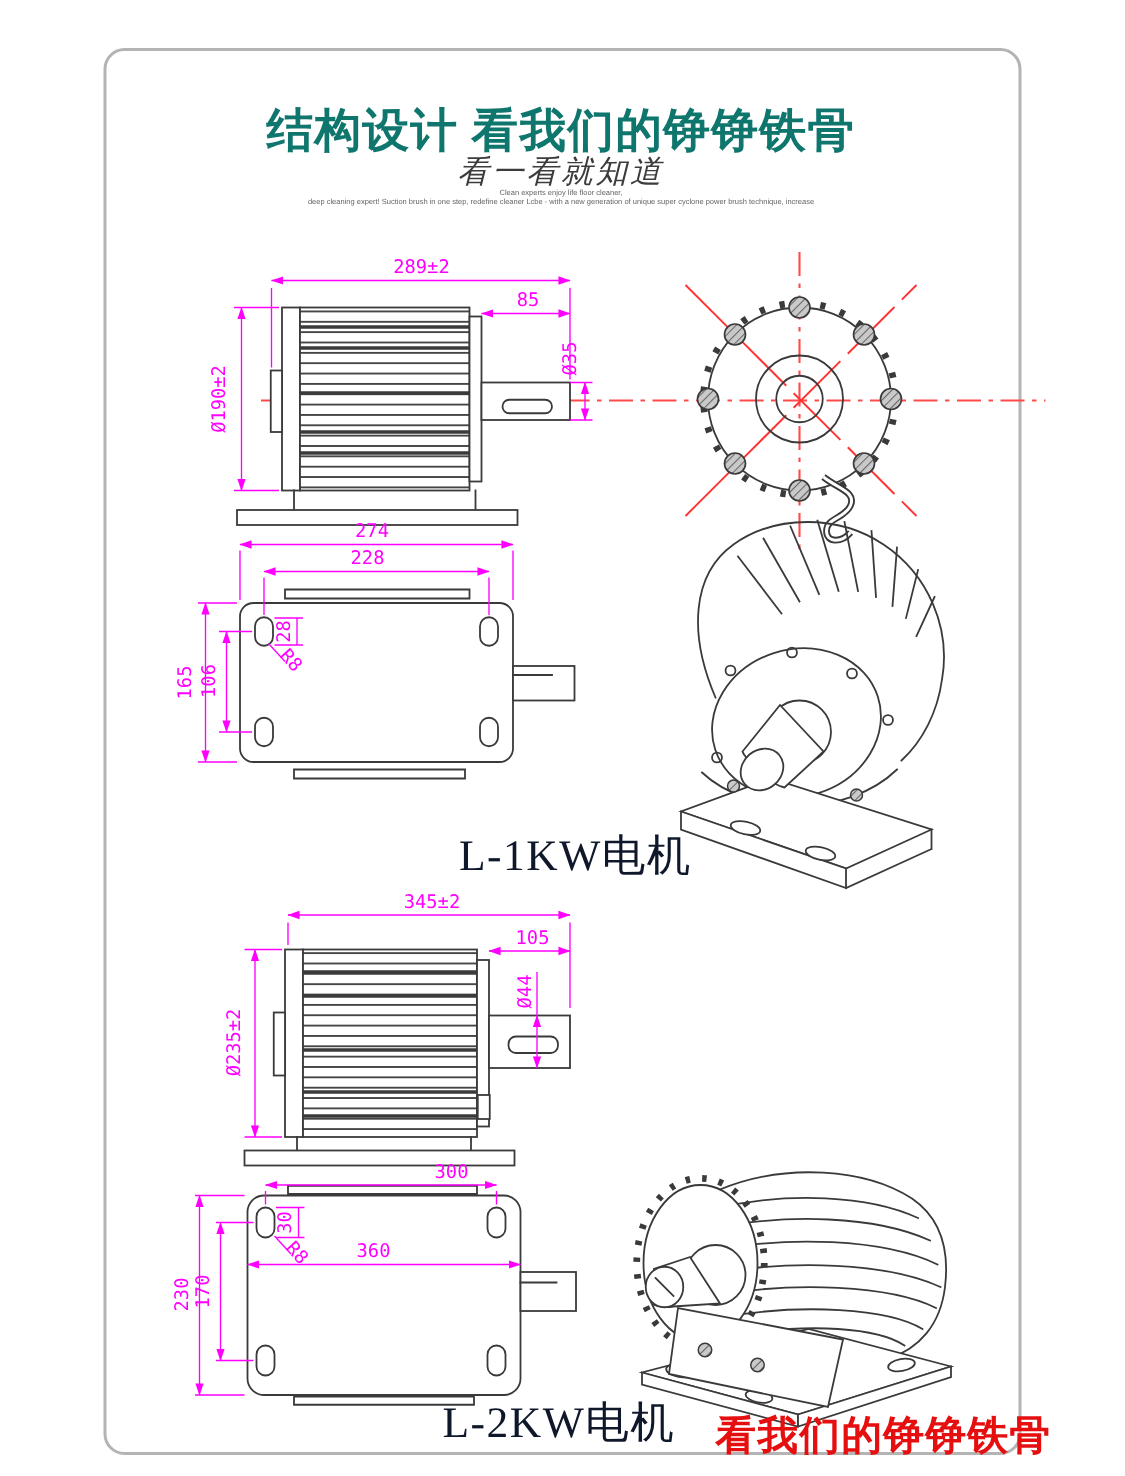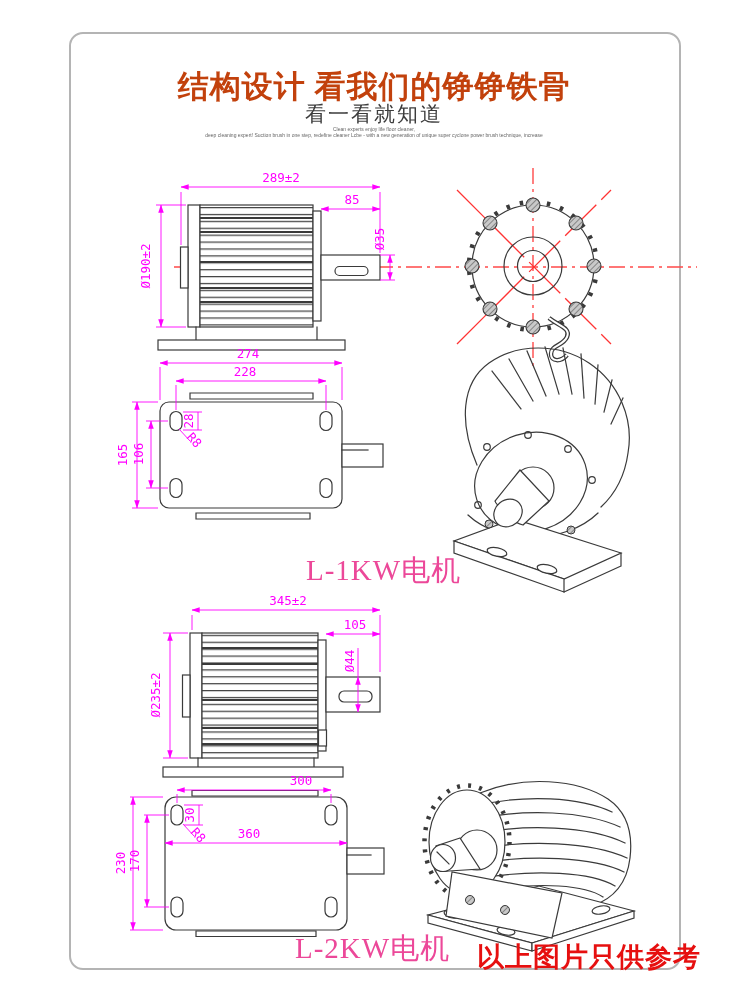--- a/index.html
+++ b/index.html
@@ -2,27 +2,27 @@
 <html><head>
 <meta charset="utf-8">
 <style>
   html,body{margin:0;padding:0;background:#ffffff;}
   body{width:750px;height:984px;position:relative;overflow:hidden;
        font-family:"Liberation Sans",sans-serif;}
   .card{position:absolute;left:69px;top:32px;width:608px;height:934px;
         border:2px solid #b4b4b4;border-radius:14px;background:#fff;}
   .hdr-title{position:absolute;left:70px;top:66px;width:608px;text-align:center;
         font-family:"Liberation Serif",serif;font-weight:bold;font-size:31px;
-        color:#c2410c;letter-spacing:1px;}
+        color:#0f766e;letter-spacing:1px;}
   .hdr-sub{position:absolute;left:70px;top:100px;width:608px;text-align:center;
-        font-size:21px;color:#3c3c3c;letter-spacing:2px;}
+        font-size:21px;color:#3c3c3c;letter-spacing:2px;font-style:italic;}
   .hdr-tag{position:absolute;left:70px;top:126px;width:608px;text-align:center;
         font-size:5px;line-height:6px;color:#666;}
   .motor-label{position:absolute;font-family:"Liberation Serif",serif;
-        font-size:29px;color:#ec4899;letter-spacing:1px;}
+        font-size:29px;color:#0f172a;letter-spacing:1px;}
   #label1{left:306px;top:551px;}
   #label2{left:283px;top:929px;margin-left:12px;}
   .disclaimer{position:absolute;left:477px;top:939px;font-size:27px;font-weight:bold;
         color:#e60f0f;letter-spacing:1px;}
   svg{position:absolute;left:0;top:0;}
   .k{stroke:#3a3a3a;stroke-width:1.2;fill:none;stroke-linecap:square;}
   .kt{stroke:#3a3a3a;stroke-width:2.2;fill:none;}
   .kf{stroke:#3a3a3a;stroke-width:1.2;fill:#ffffff;}
   .m{stroke:#ff00ff;stroke-width:0.9;fill:none;}
   .dim{font-family:"DejaVu Sans Mono",monospace;font-size:12.5px;fill:#ff00ff;text-anchor:middle;}
@@ -259,13 +259,13 @@
     <circle cx="505" cy="910" r="4.5" fill="url(#hatch)" stroke="#3a3a3a" stroke-width="1"></circle>
     <circle class="kf" cx="477" cy="850" r="20"></circle>
     <path class="kf" d="M460,838 L436,846 L436,870 C436,870 442,872 449,871 L480,869 Z"></path>
     <ellipse class="kf" cx="443" cy="858" rx="12.5" ry="13.5"></ellipse>
     <line class="k" x1="437" y1="852" x2="449" y2="864"></line>
   </g>
 </svg>
 
 <div class="motor-label" id="label1">L-1KW电机</div>
 <div class="motor-label" id="label2">L-2KW电机</div>
-<div class="disclaimer">以上图片只供参考</div>
+<div class="disclaimer">看我们的铮铮铁骨</div>
 
 </body></html>

